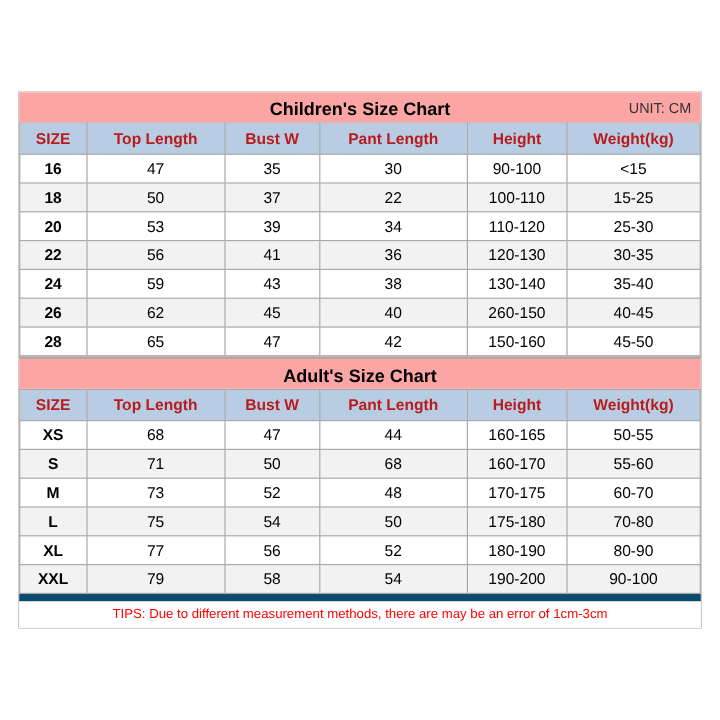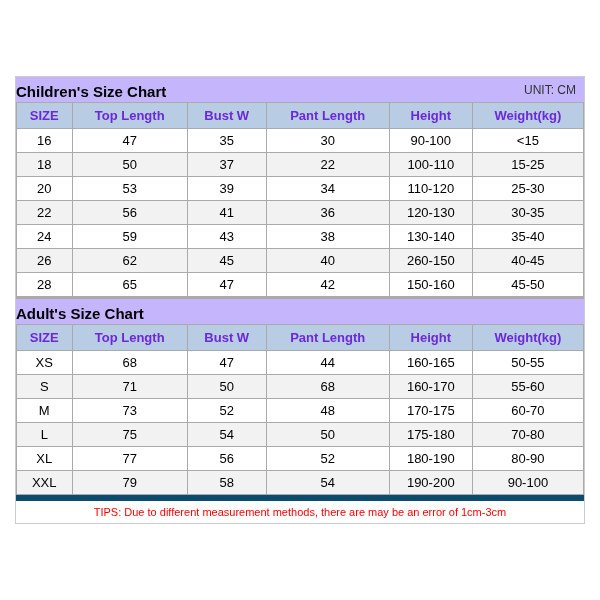--- a/index.html
+++ b/index.html
@@ -12,24 +12,25 @@
       display: flex;
       align-items: center;
       justify-content: center;
     }
     .container {
       width: 570px;
       border: 1px solid #ccc;
       background: #fff;
     }
     .section-title {
+      text-align: center;
       font-weight: bold;
       font-size: 15px;
       padding: 6px 0 2px 0;
-      background: #c4b5fd;
+      background: #fca5a5;
       position: relative;
     }
     .unit-label {
       position: absolute;
       right: 8px;
       top: 50%;
       transform: translateY(-50%);
       font-size: 12px;
       font-weight: normal;
       color: #333;
@@ -38,37 +39,37 @@
       width: 100%;
       border-collapse: collapse;
     }
     th {
       background: #b8cce4;
       border: 1px solid #aaa;
       padding: 5px 4px;
       text-align: center;
       font-weight: bold;
       font-size: 13px;
-      color: #6d28d9;
+      color: #b91c1c;
     }
     td {
       border: 1px solid #aaa;
       padding: 4px 4px;
       text-align: center;
       font-size: 13px;
       color: #000;
     }
     tr:nth-child(even) td {
       background: #f2f2f2;
     }
     tr:nth-child(odd) td {
       background: #fff;
     }
     td.size-col {
-      font-weight: normal;
+      font-weight: bold;
     }
     .tips {
       text-align: center;
       color: red;
       font-size: 11px;
       padding: 5px 4px;
       background: #fff;
       border-top: 6px solid #0c4a6e;
     }
     .section-divider {

